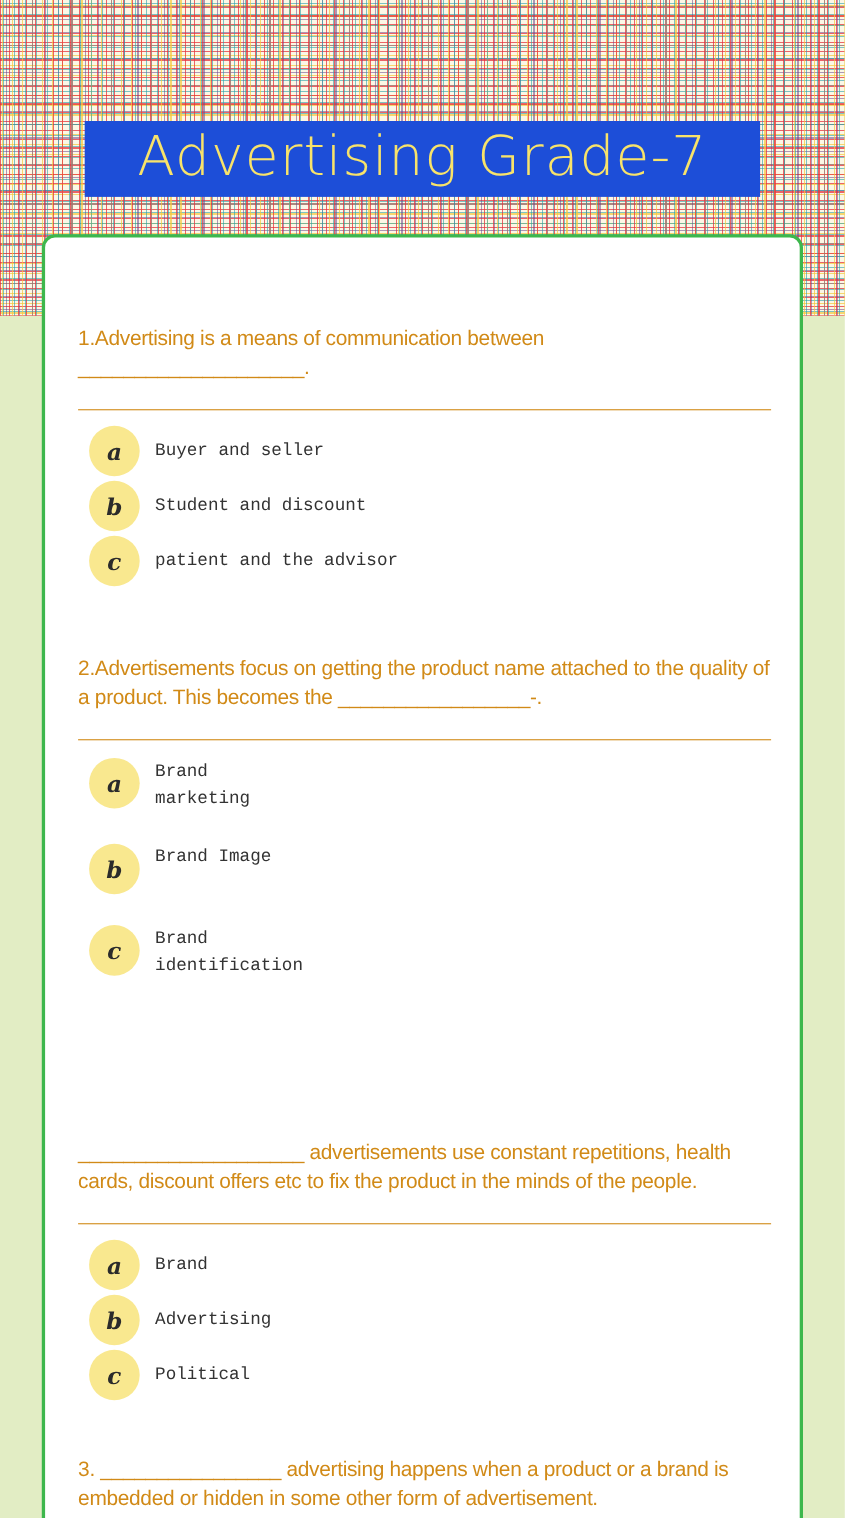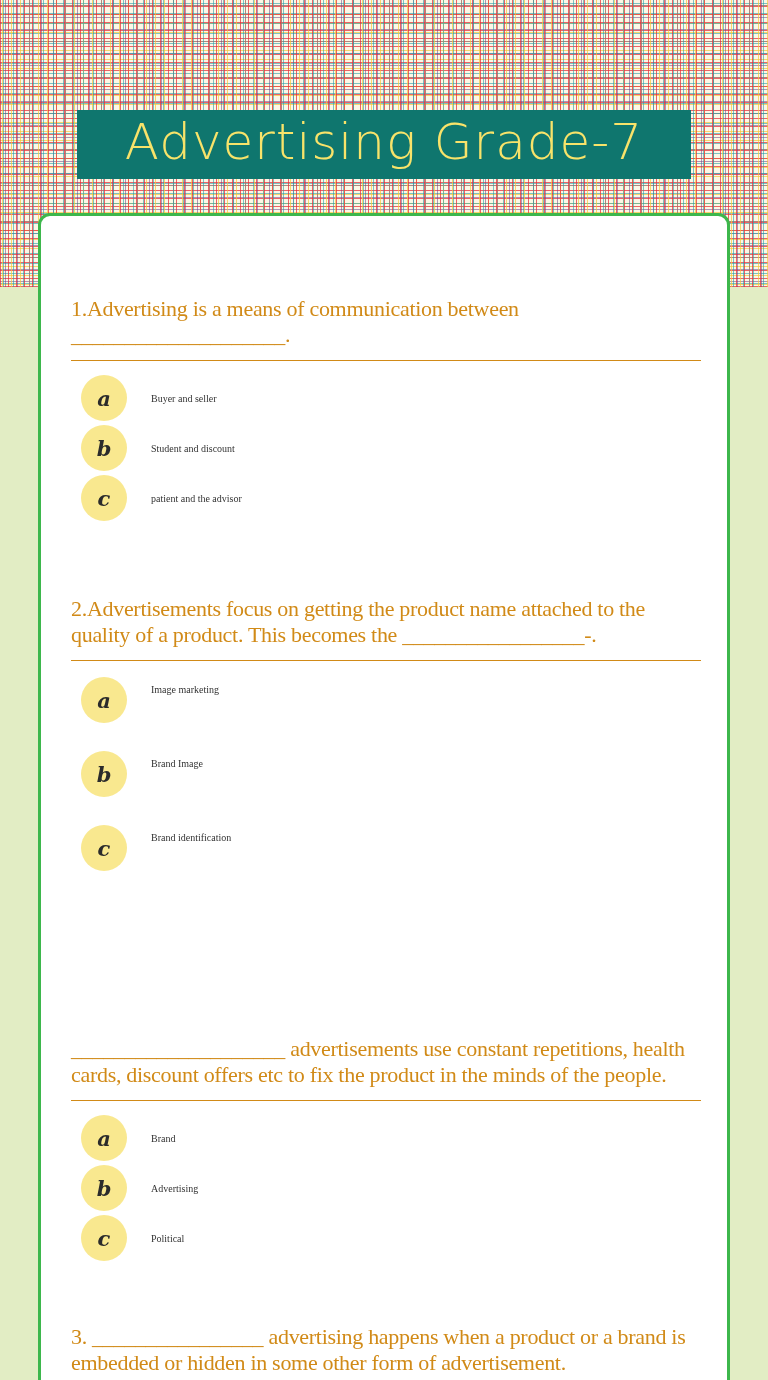--- a/index.html
+++ b/index.html
@@ -17,21 +17,21 @@
         repeating-linear-gradient(90deg, rgba(40,160,170,0.6) 3px 4px, transparent 4px 13px),
         repeating-linear-gradient(90deg, rgba(110,70,140,0.55) 5px 6px, transparent 6px 17px),
         repeating-linear-gradient(90deg, rgba(245,200,60,0.7) 2px 3px, transparent 3px 11px),
         repeating-linear-gradient(0deg, rgba(230,50,60,0.75) 0 1px, transparent 1px 8px),
         repeating-linear-gradient(0deg, rgba(40,160,170,0.6) 3px 4px, transparent 4px 13px),
         repeating-linear-gradient(0deg, rgba(110,70,140,0.55) 5px 6px, transparent 6px 17px),
         repeating-linear-gradient(0deg, rgba(245,200,60,0.7) 2px 3px, transparent 3px 11px);
     }
     .title-banner {
       position: absolute; left: 77px; top: 110px; width: 614px; height: 69px;
-      background: #0f766e;
+      background: #1d4ed8;
       display: flex; align-items: center; justify-content: center;
     }
     .title-text {
       font-family: "DejaVu Sans", sans-serif;
       font-weight: 300;
       font-size: 50px;
       letter-spacing: 1px;
       color: #f8e36a;
       line-height: 1;
       margin-top: -6px;
@@ -39,48 +39,48 @@
     .card {
       position: absolute; left: 38px; top: 213px; width: 692px; height: 1200px;
       background: #ffffff;
       border: 3px solid #3db74c;
       border-radius: 12px;
     }
     .question {
       position: absolute; left: 30px; width: 630px;
     }
     .q-text {
-      font-family: Liberation Serif, serif;
-      font-size: 22px;
+      font-family: Liberation Sans, sans-serif;
+      font-size: 19px;
       color: #d18a17;
       line-height: 26px;
       letter-spacing: -0.3px;
-      padding-bottom: 12px;
+      padding-bottom: 24px;
       border-bottom: 1.5px solid #d18a17;
       word-break: break-word;
     }
     .options { margin-top: 14px; }
     .option {
       display: flex; align-items: flex-start;
       margin-bottom: 4px; cursor: pointer;
     }
     .option-badge {
       width: 46px; height: 46px; border-radius: 50%;
       background: #f9e88f;
       display: flex; align-items: center; justify-content: center;
       font-family: "DejaVu Serif", serif;
       font-style: italic; font-weight: bold;
       font-size: 21px; color: #2b2b2b;
       flex-shrink: 0;
       margin-left: 10px;
     }
     .option-text {
-      margin-left: 24px;
-      font-family: Liberation Serif, serif;
-      font-size: 10px; color: #333333;
+      margin-left: 14px;
+      font-family: Liberation Mono, monospace;
+      font-size: 16px; color: #333333;
       line-height: 25px;
       padding-top: 11px;
     }
     .option.tall { margin-bottom: 28px; }
     .option.tall .option-text { padding-top: 0; margin-top: 0; width: 110px; }
     .option.tall .option-badge { margin-top: 0; }
   </style>
 </head>
 <body>
 
@@ -108,21 +108,21 @@
         <span class="option-text">patient and the advisor</span>
       </div>
     </div>
   </div>
 
   <div class="question" style="top:380px;">
     <div class="q-text">2.Advertisements focus on getting the product name attached to the quality of a product. This becomes the _________________-.</div>
     <div class="options" style="margin-top:16px;">
       <div class="option tall">
         <span class="option-badge">a</span>
-        <span class="option-text">Image marketing</span>
+        <span class="option-text">Brand marketing</span>
       </div>
       <div class="option tall">
         <span class="option-badge">b</span>
         <span class="option-text">Brand Image</span>
       </div>
       <div class="option tall">
         <span class="option-badge">c</span>
         <span class="option-text" style="width:130px;">Brand identification</span>
       </div>
     </div>

